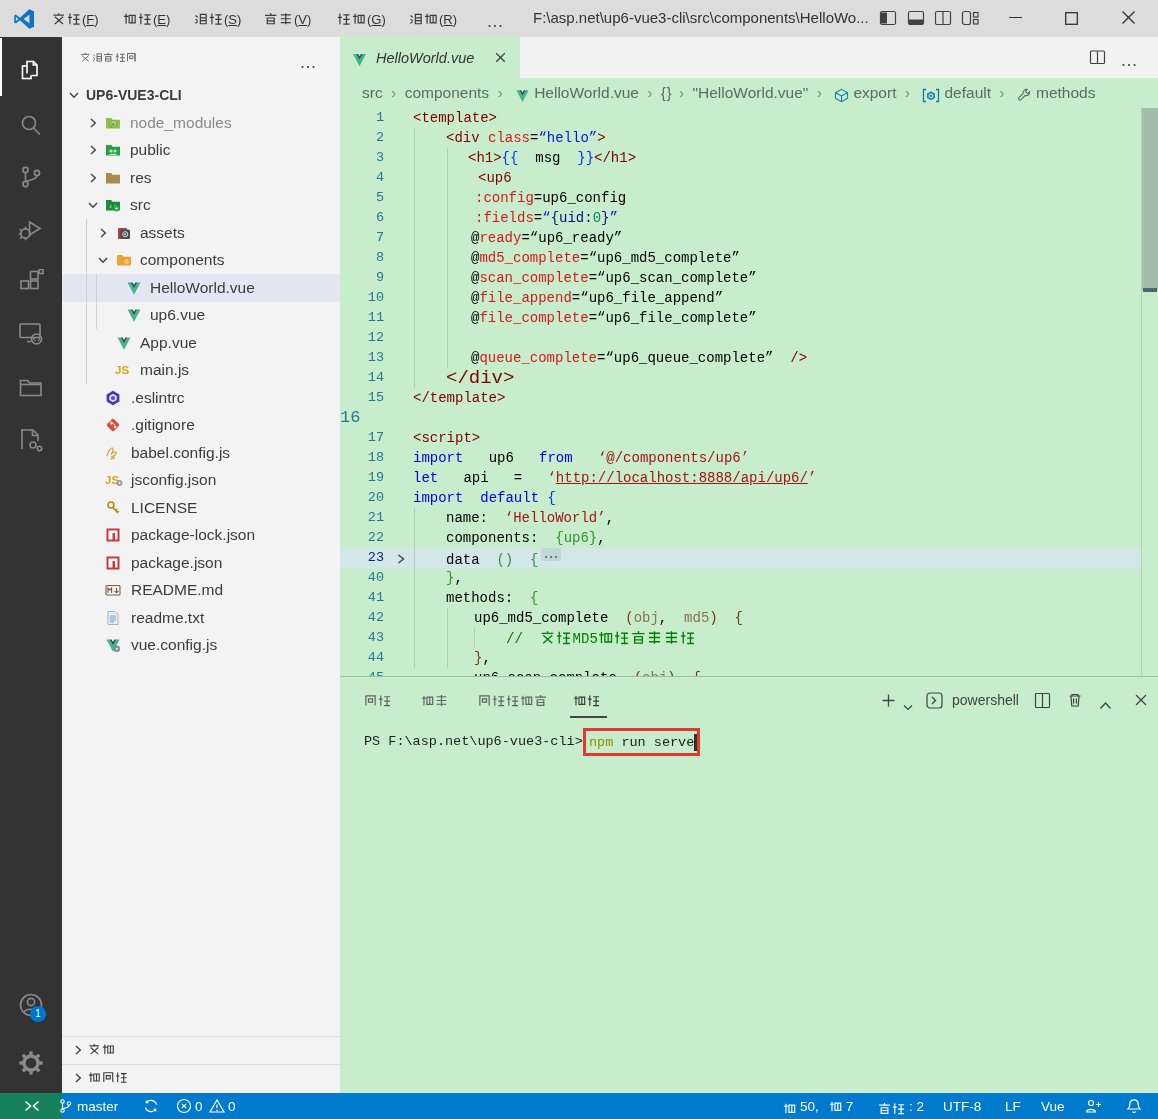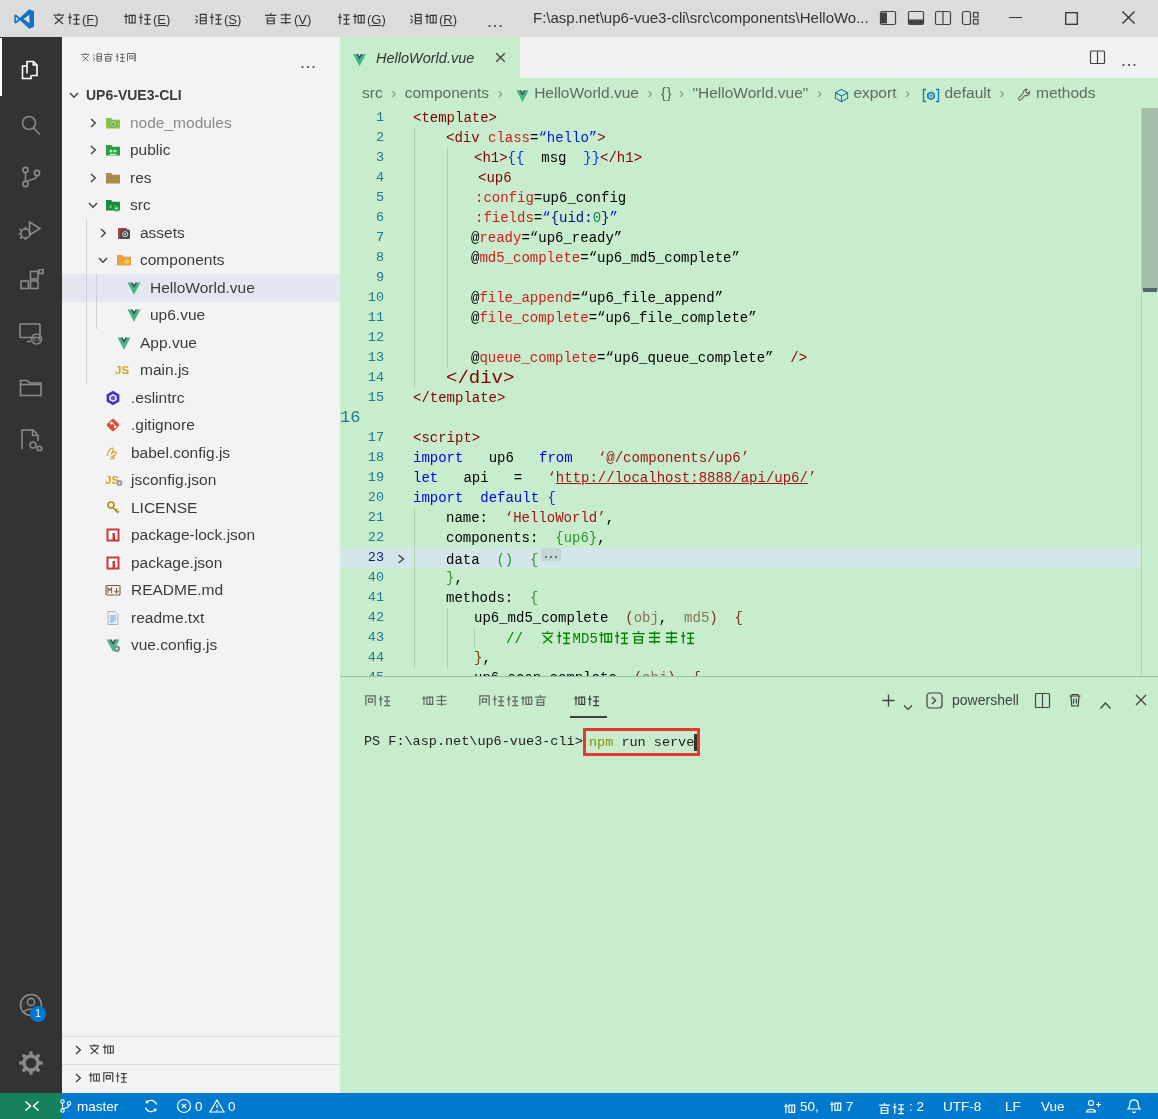--- a/index.html
+++ b/index.html
@@ -464,32 +464,33 @@
       <span style="color:#5f6b62;font-size:15.5px">methods</span>
     </div>
   </div>
 <div style="position:absolute;left:340px;top:108px;width:818px;height:568px;background:#c7edcc;overflow:hidden;font-family:'Liberation Mono',monospace">
     <div style="position:absolute;left:0;top:440px;width:801px;height:20px;background:#d3e7e9"></div>
     <div style="position:absolute;left:0;top:0px;width:44px;height:20px;line-height:20px;text-align:right;font-size:13.5px;color:#237893">1</div>
     <div style="position:absolute;left:73px;top:0px;height:20px;line-height:20px;font-size:14px;white-space:pre"><span class="mono"><span style="color:#800000">&lt;template&gt;</span></span></div>
     <div style="position:absolute;left:0;top:20px;width:44px;height:20px;line-height:20px;text-align:right;font-size:13.5px;color:#237893">2</div>
     <div style="position:absolute;left:106px;top:20px;height:20px;line-height:20px;font-size:14px;white-space:pre"><span class="mono"><span style="color:#800000">&lt;div </span><span style="color:#d61a1a">class</span><span style="color:#000000">=</span><span style="color:#0018e0">“hello”</span><span style="color:#800000">&gt;</span></span></div>
     <div style="position:absolute;left:0;top:40px;width:44px;height:20px;line-height:20px;text-align:right;font-size:13.5px;color:#237893">3</div>
-    <div style="position:absolute;left:134px;top:40px;height:20px;line-height:20px;font-size:14px;white-space:pre"><span class="mono"><span style="color:#800000">&lt;h1&gt;</span><span style="color:#0431fa">{{</span><span style="color:#000000">  msg  </span><span style="color:#0431fa">}}</span><span style="color:#800000">&lt;/h1&gt;</span></span></div>
+    <div style="position:absolute;left:128px;top:40px;height:20px;line-height:20px;font-size:14px;white-space:pre"><span class="mono"><span style="color:#800000">&lt;h1&gt;</span><span style="color:#0431fa">{{</span><span style="color:#000000">  msg  </span><span style="color:#0431fa">}}</span><span style="color:#800000">&lt;/h1&gt;</span></span></div>
     <div style="position:absolute;left:0;top:60px;width:44px;height:20px;line-height:20px;text-align:right;font-size:13.5px;color:#237893">4</div>
     <div style="position:absolute;left:138px;top:60px;height:20px;line-height:20px;font-size:14px;white-space:pre"><span class="mono"><span style="color:#800000">&lt;up6</span></span></div>
     <div style="position:absolute;left:0;top:80px;width:44px;height:20px;line-height:20px;text-align:right;font-size:13.5px;color:#237893">5</div>
     <div style="position:absolute;left:135px;top:80px;height:20px;line-height:20px;font-size:14px;white-space:pre"><span class="mono"><span style="color:#d61a1a">:config</span><span style="color:#000000">=up6_config</span></span></div>
     <div style="position:absolute;left:0;top:100px;width:44px;height:20px;line-height:20px;text-align:right;font-size:13.5px;color:#237893">6</div>
     <div style="position:absolute;left:135px;top:100px;height:20px;line-height:20px;font-size:14px;white-space:pre"><span class="mono"><span style="color:#d61a1a">:fields</span><span style="color:#000000">=</span><span style="color:#0018e0">“</span><span style="color:#001080">{uid:</span><span style="color:#098658">0</span><span style="color:#001080">}</span><span style="color:#0018e0">”</span></span></div>
     <div style="position:absolute;left:0;top:120px;width:44px;height:20px;line-height:20px;text-align:right;font-size:13.5px;color:#237893">7</div>
     <div style="position:absolute;left:131px;top:120px;height:20px;line-height:20px;font-size:14px;white-space:pre"><span class="mono"><span style="color:#000000">@</span><span style="color:#d61a1a">ready</span><span style="color:#000000">=</span><span style="color:#000000">“up6_ready”</span></span></div>
     <div style="position:absolute;left:0;top:140px;width:44px;height:20px;line-height:20px;text-align:right;font-size:13.5px;color:#237893">8</div>
     <div style="position:absolute;left:131px;top:140px;height:20px;line-height:20px;font-size:14px;white-space:pre"><span class="mono"><span style="color:#000000">@</span><span style="color:#d61a1a">md5_complete</span><span style="color:#000000">=</span><span style="color:#000000">“up6_md5_complete”</span></span></div>
     <div style="position:absolute;left:0;top:160px;width:44px;height:20px;line-height:20px;text-align:right;font-size:13.5px;color:#237893">9</div>
+    <div style="position:absolute;left:131px;top:160px;height:20px;line-height:20px;font-size:14px;white-space:pre"><span class="mono"><span style="color:#000000">@</span><span style="color:#d61a1a">scan_complete</span><span style="color:#000000">=</span><span style="color:#000000">“up6_scan_complete”</span></span></div>
     <div style="position:absolute;left:0;top:180px;width:44px;height:20px;line-height:20px;text-align:right;font-size:13.5px;color:#237893">10</div>
     <div style="position:absolute;left:131px;top:180px;height:20px;line-height:20px;font-size:14px;white-space:pre"><span class="mono"><span style="color:#000000">@</span><span style="color:#d61a1a">file_append</span><span style="color:#000000">=</span><span style="color:#000000">“up6_file_append”</span></span></div>
     <div style="position:absolute;left:0;top:200px;width:44px;height:20px;line-height:20px;text-align:right;font-size:13.5px;color:#237893">11</div>
     <div style="position:absolute;left:131px;top:200px;height:20px;line-height:20px;font-size:14px;white-space:pre"><span class="mono"><span style="color:#000000">@</span><span style="color:#d61a1a">file_complete</span><span style="color:#000000">=</span><span style="color:#000000">“up6_file_complete”</span></span></div>
     <div style="position:absolute;left:0;top:220px;width:44px;height:20px;line-height:20px;text-align:right;font-size:13.5px;color:#237893">12</div>
     <div style="position:absolute;left:0;top:240px;width:44px;height:20px;line-height:20px;text-align:right;font-size:13.5px;color:#237893">13</div>
     <div style="position:absolute;left:131px;top:240px;height:20px;line-height:20px;font-size:14px;white-space:pre"><span class="mono"><span style="color:#000000">@</span><span style="color:#d61a1a">queue_complete</span><span style="color:#000000">=</span><span style="color:#000000">“up6_queue_complete”</span><span style="color:#000000">  </span><span style="color:#800000">/&gt;</span></span></div>
     <div style="position:absolute;left:0;top:260px;width:44px;height:20px;line-height:20px;text-align:right;font-size:13.5px;color:#237893">14</div>
     <div style="position:absolute;left:106px;top:260px;height:20px;line-height:20px;font-size:19px;white-space:pre"><span class="mono"><span style="color:#800000">&lt;/div&gt;</span></span></div>
     <div style="position:absolute;left:0;top:280px;width:44px;height:20px;line-height:20px;text-align:right;font-size:13.5px;color:#237893">15</div>

